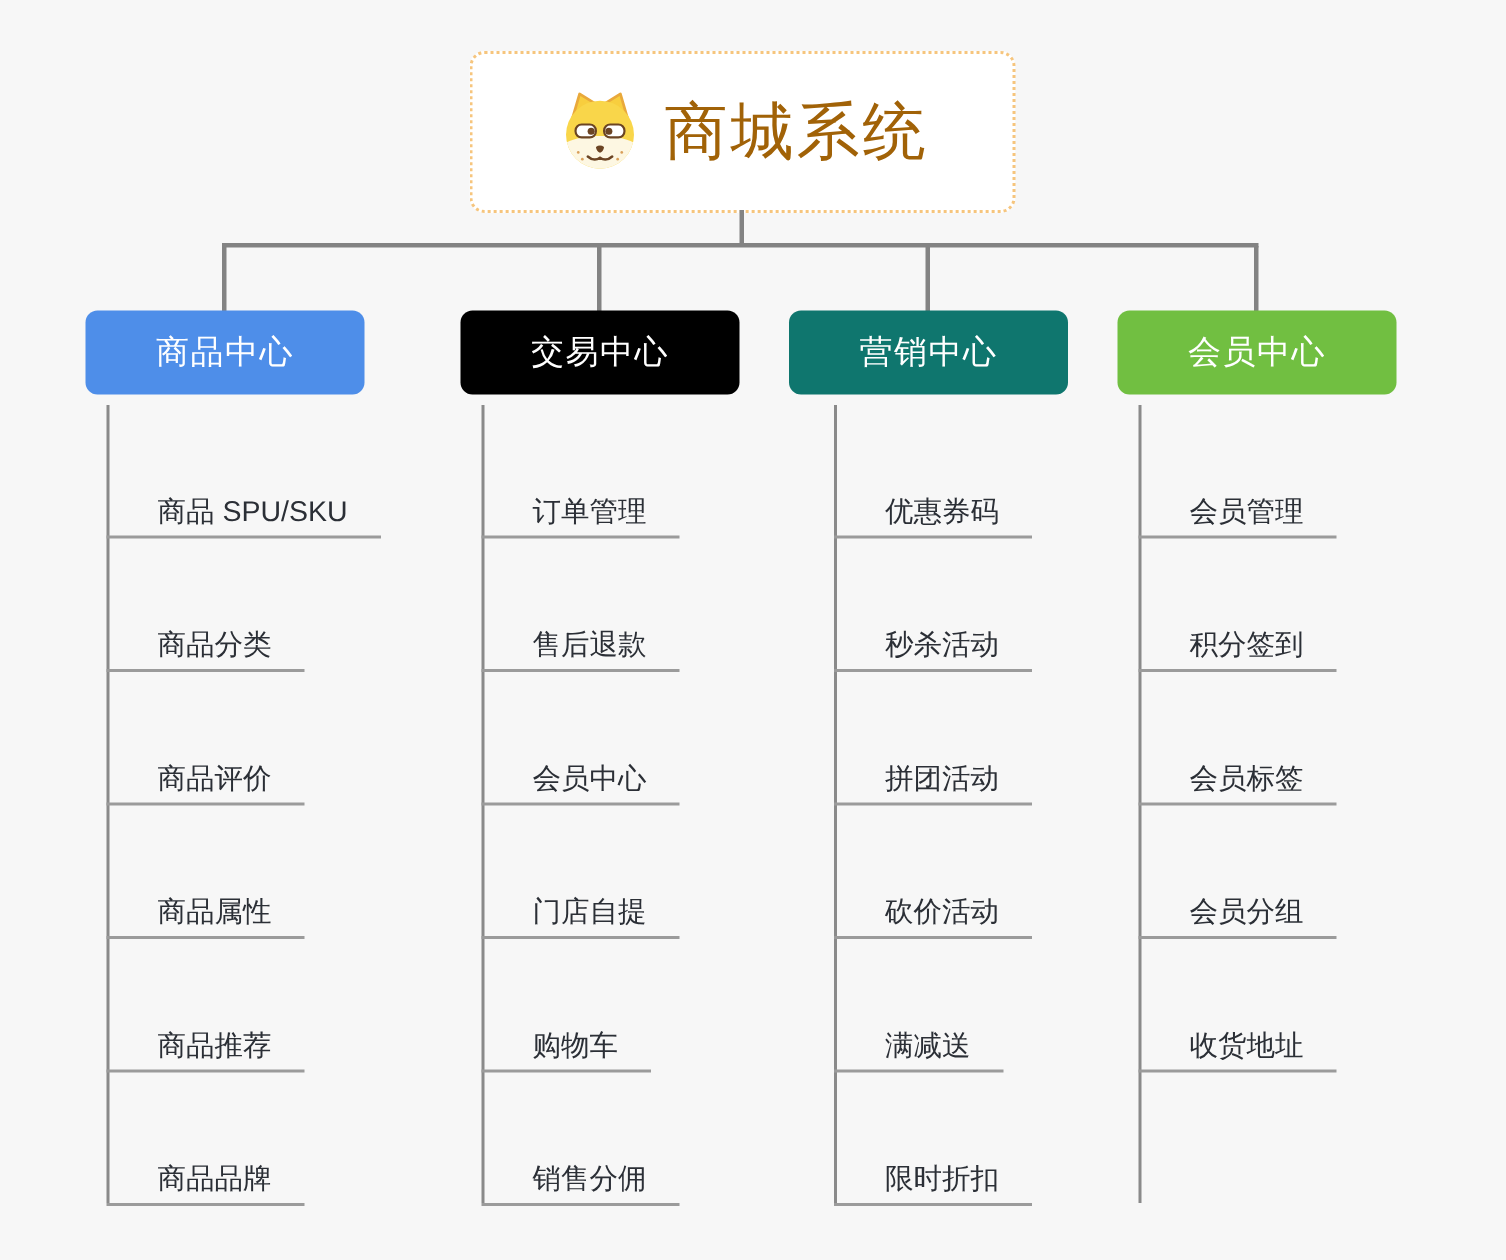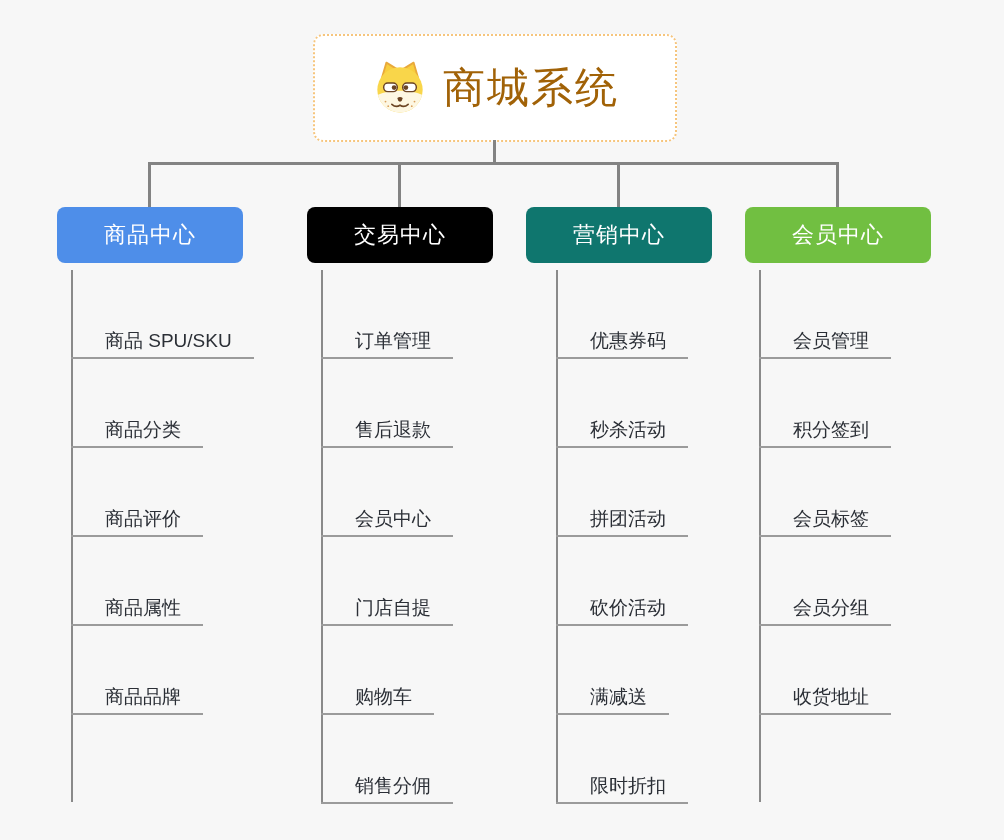--- a/index.html
+++ b/index.html
@@ -89,20 +89,21 @@
 <div class="bbox bbox-2" style="background-color: #000000; text-align: right;">交易中心</div>
 <div class="bbox bbox-3" style="background-color: #0f766e;">营销中心</div>
 <div class="bbox bbox-4" style="background-color: rgb(113, 191, 65);">会员中心</div>
 
 <div class="leaves leaves-1">
   <div class="stem"></div>
   <div class="leaf">商品 SPU/SKU</div>
   <div class="leaf">商品分类</div>
   <div class="leaf">商品评价</div>
   <div class="leaf">商品属性</div>
+  <div class="leaf">商品推荐</div>
   <div class="leaf">商品品牌</div>
 </div>
 
 <div class="leaves leaves-2">
   <div class="stem"></div>
   <div class="leaf">订单管理</div>
   <div class="leaf">售后退款</div>
   <div class="leaf">会员中心</div>
   <div class="leaf">门店自提</div>
   <div class="leaf">购物车</div>

